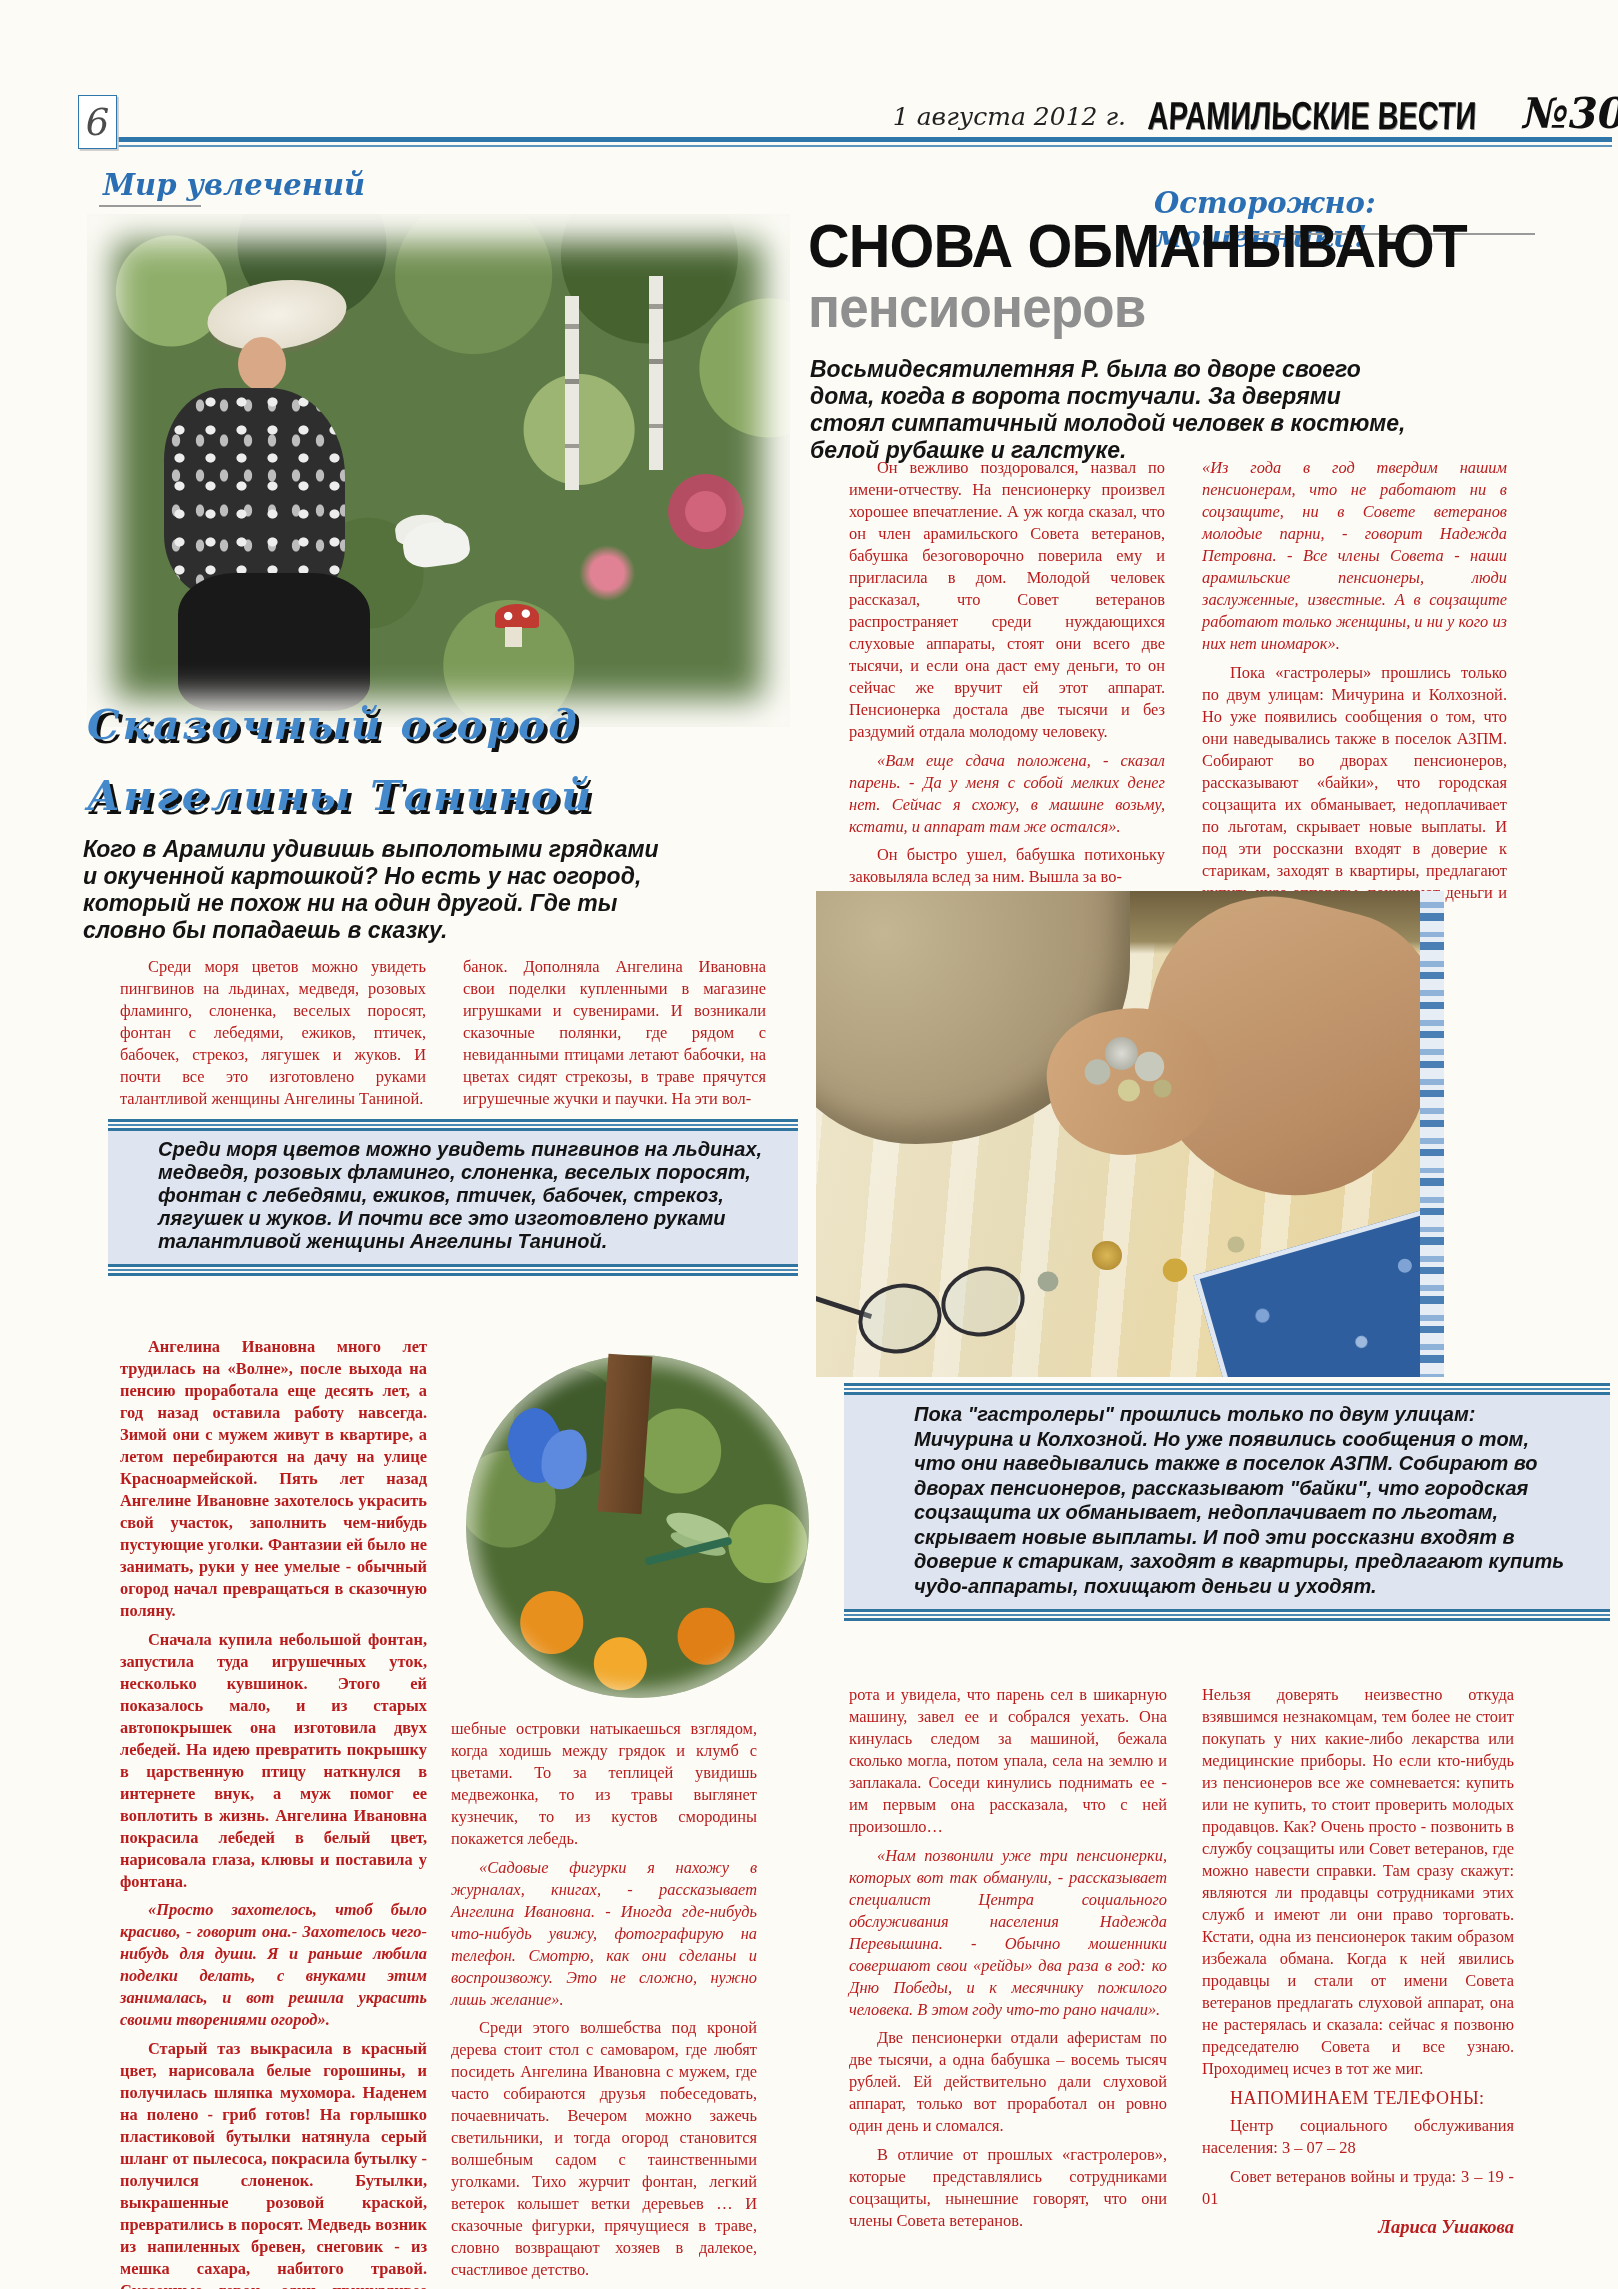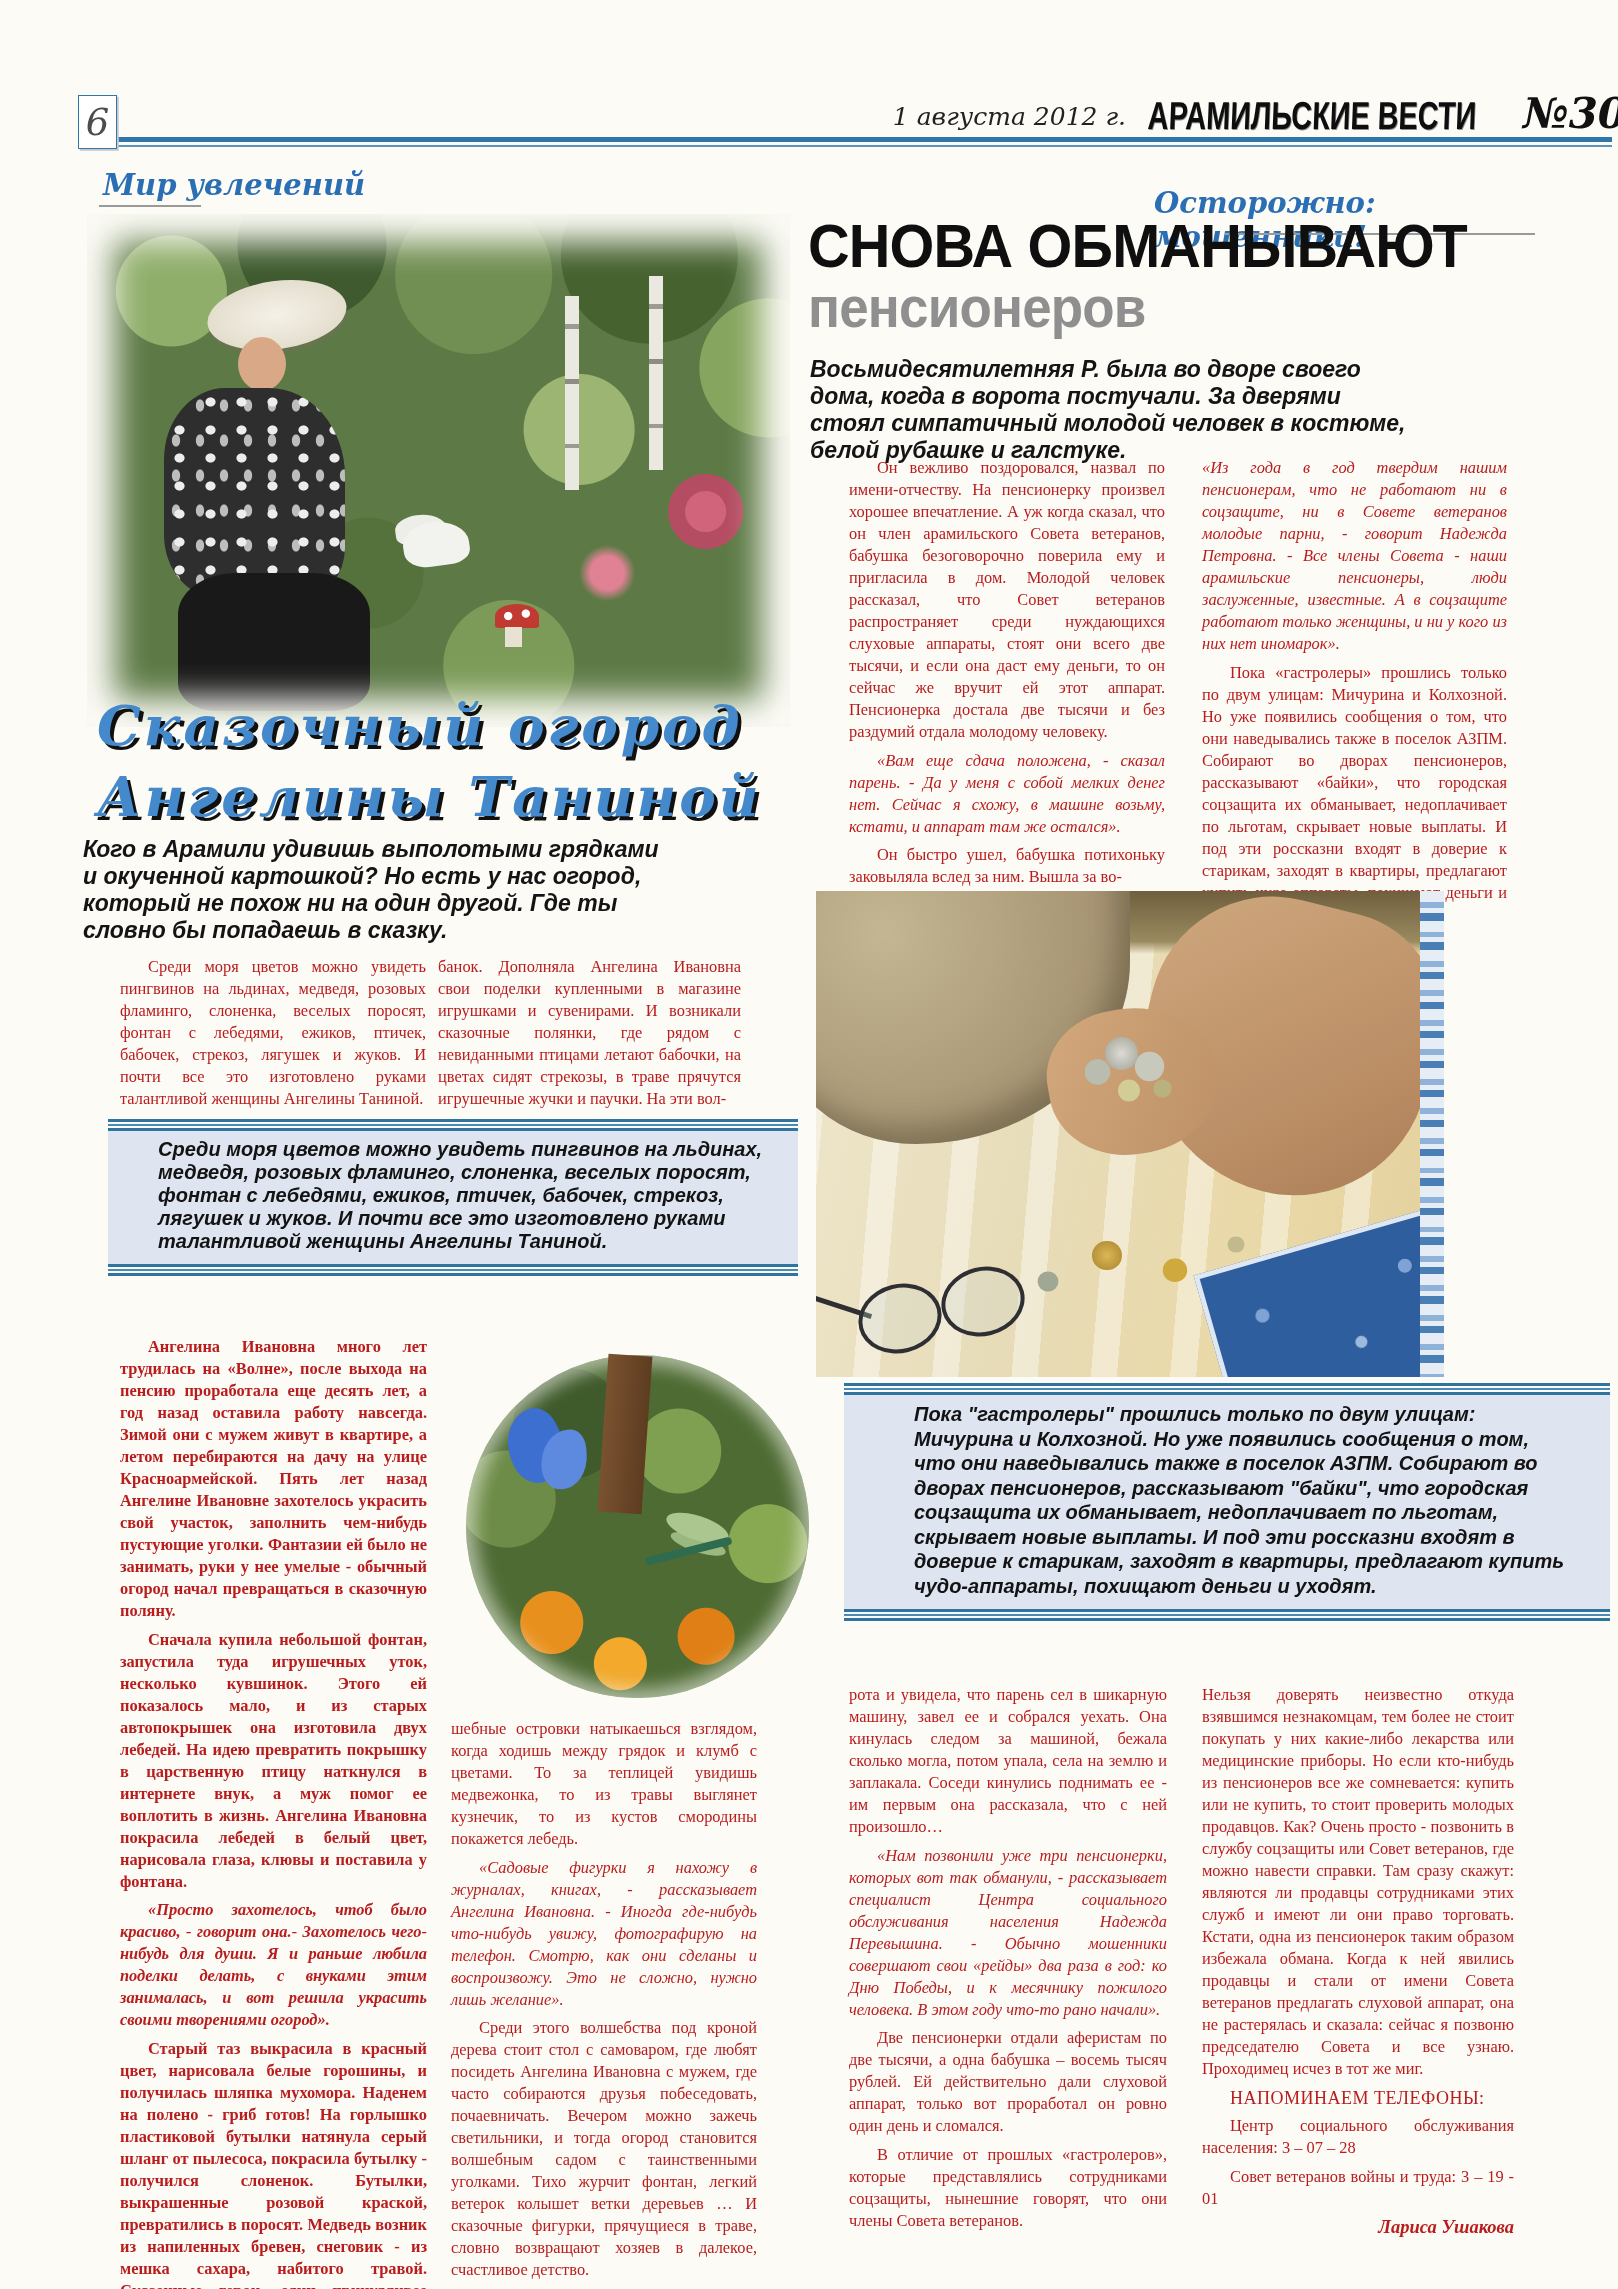--- a/index.html
+++ b/index.html
@@ -56,35 +56,35 @@
     background-color:#2e2e2e;
     background-image:radial-gradient(#ededed 0 4.6px,transparent 5.5px),radial-gradient(#bdbdbd 0 3.7px,transparent 4.6px);
     background-size:31px 28px,24px 35px; }
   .skirt { left:13%; top:70%; width:192px; height:138px; background:#191919; border-radius:30% 30% 20% 20%; }
   .swan { left:45%; top:60%; width:66px; height:44px; background:#f2f2ee; border-radius:60% 70% 40% 50%;
     transform:rotate(-8deg); box-shadow:-13px -16.6px 0 -7.4px #eeeee8; }
   .mushroom-cap { left:58%; top:76%; width:44px; height:24px; background:#c03a32; border-radius:50% 50% 10% 10%;
     background-image:radial-gradient(circle at 30% 50%,#fff 0 3.7px,transparent 4.6px),radial-gradient(circle at 70% 40%,#fff 0 3.7px,transparent 4.6px); }
   .mushroom-stem { left:59.5%; top:80.5%; width:16.6px; height:20px; background:#e8e2d2; }
   .feather { position:absolute; inset:0; box-shadow:inset 0 0 33px 28px #fcfbf6; pointer-events:none; }
-  .garden-title { position:absolute; left:97px; top:690px; width:713px; z-index:4;
+  .garden-title { position:absolute; left:87px; top:690px; width:713px; z-index:4;
     font-family:"DejaVu Serif",serif; font-style:italic; font-weight:bold;
-    font-size:55px; line-height:71px; color:#4489cb; letter-spacing:2.8px;
+    font-size:41px; line-height:71px; color:#4489cb; letter-spacing:2.8px;
     text-shadow:3.7px 3.7px 0 #101010; white-space:nowrap; }
   .lead { font-family:"Liberation Sans","DejaVu Sans",sans-serif; font-weight:bold; font-style:italic;
     font-size:23px; line-height:27px; color:#141414; }
   .lead-left { position:absolute; left:83px; top:836px; width:591px; }
   .lead-right { position:absolute; left:810px; top:356px; width:609px; }
   
   .body-text { position:absolute; font-size:16.4px; line-height:22px; text-align:justify; color:#b91c1c; }
   .body-text p { margin:0 0 6.5px; text-indent:28px; }
   .body-text p.t0 { text-indent:0; }
   .it { font-style:italic; }
   .intro-col1 { left:120px; top:956px; width:306px; }
-  .intro-col2 { left:438px; top:956px; width:303px; }
+  .intro-col2 { left:463px; top:956px; width:303px; }
   .gbody-col1 { left:120px; top:1336px; width:307px;font-weight:bold; }
   .gbody-col2 { left:451px; top:1718px; width:306px; }
   .fcol1 { left:849px; top:457px; width:316px; }
   .fcol2 { left:1202px; top:457px; width:305px; }
   .fbot1 { left:849px; top:1684px; width:318px; }
   .fbot2 { left:1202px; top:1684px; width:312px; }
   .author { text-align:right; font-weight:bold; font-style:italic; font-size:18.5px; margin-top:11px; text-indent:0; }
   .phones-title { margin-top:16.6px; font-size:18px; letter-spacing:0.5px; text-indent:14.8px; }
   .phone-line { margin-top:11px; text-indent:0; }
   

